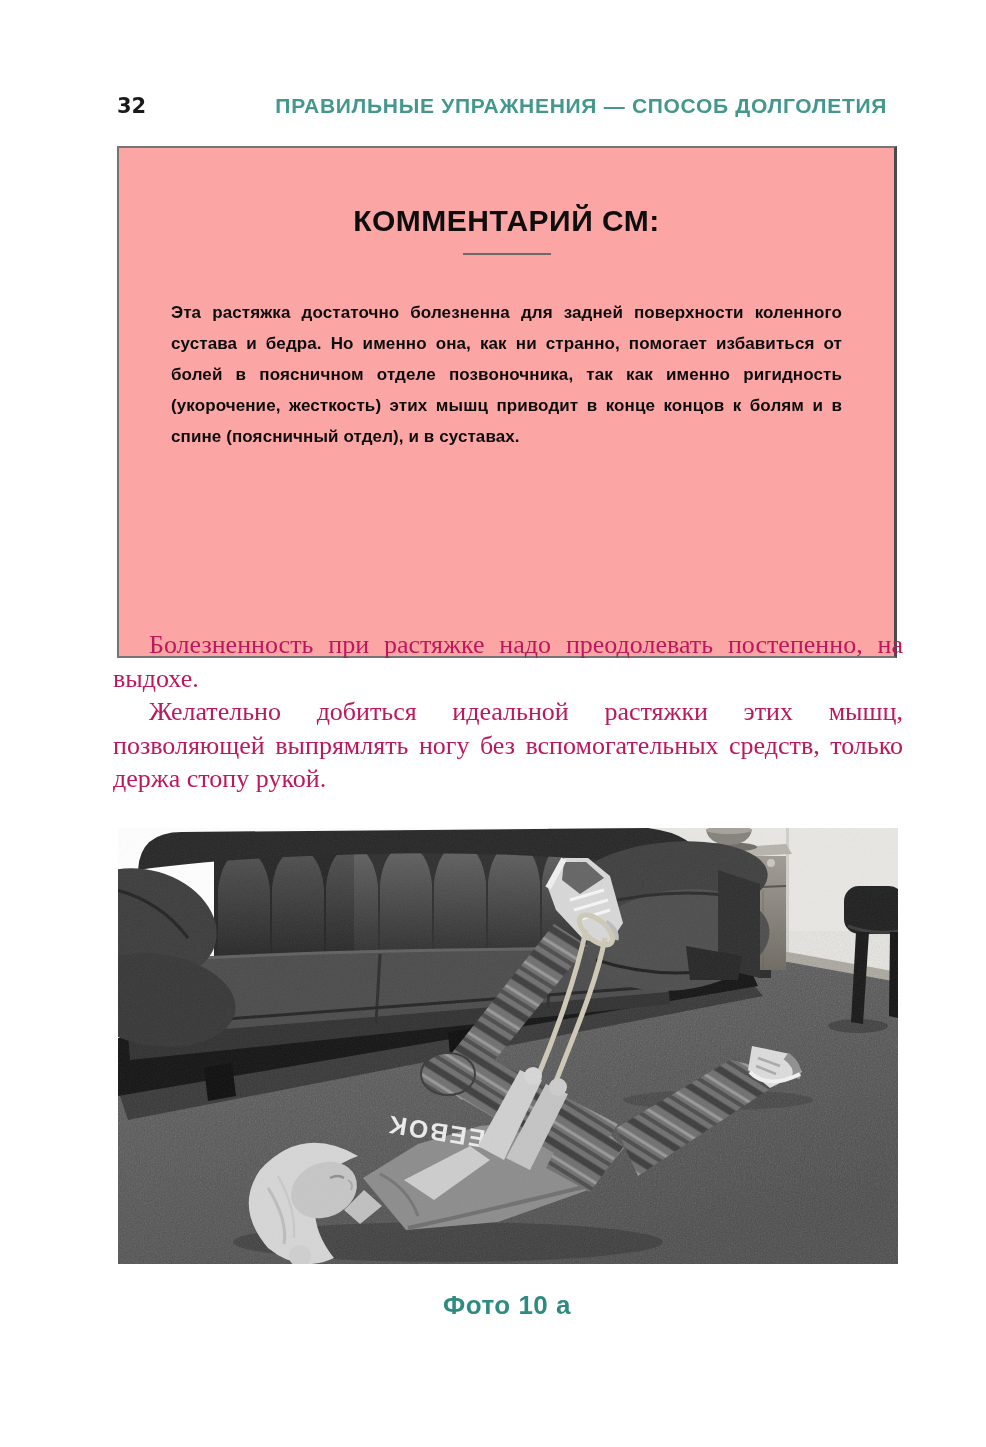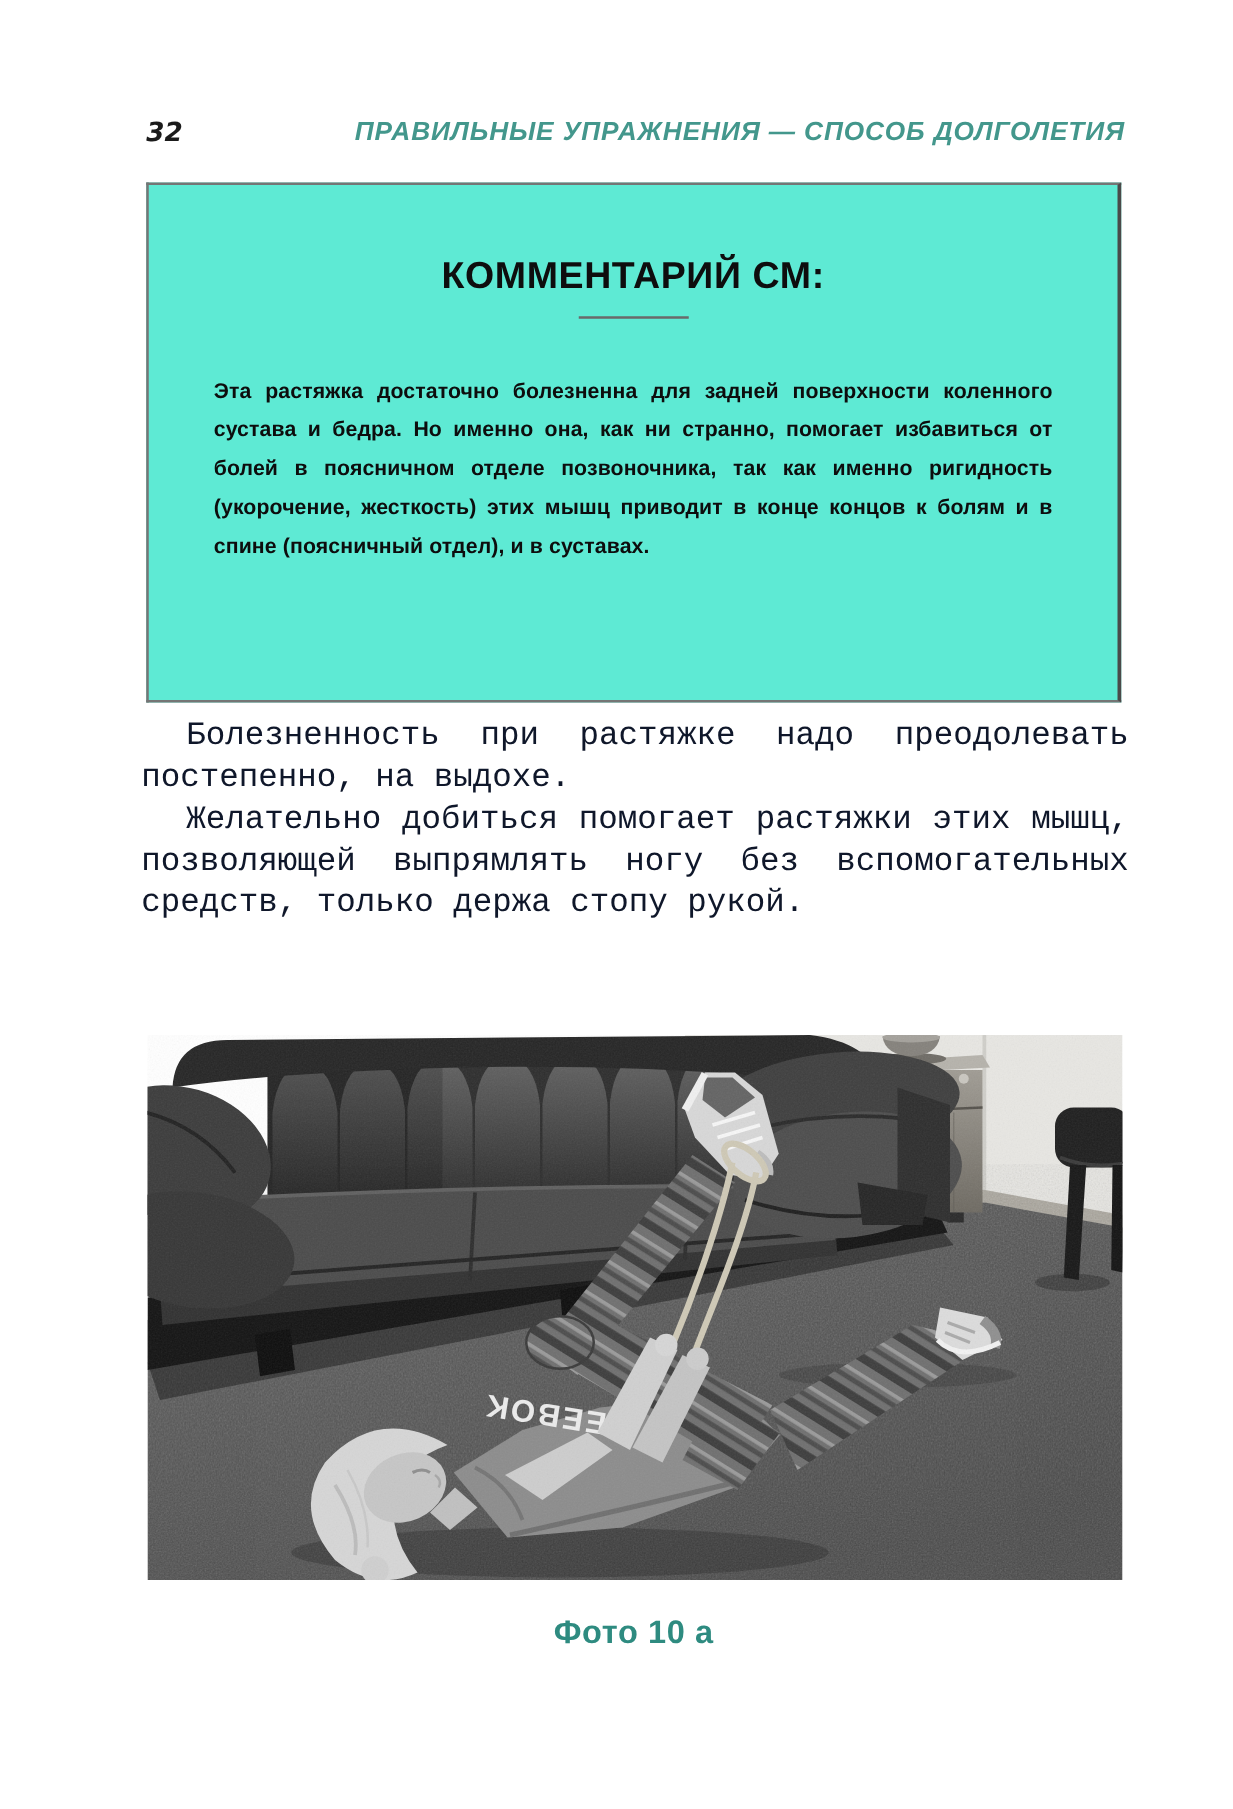--- a/index.html
+++ b/index.html
@@ -1,46 +1,46 @@
 <!DOCTYPE html>
 <html><head>
 <meta charset="utf-8">
 <style>
   html,body{margin:0;padding:0;}
   body{
     width:986px;height:1447px;position:relative;background:#ffffff;
     font-family:"Liberation Sans", sans-serif;color:#111;overflow:hidden;
   }
   .page-header{
-    position:absolute;left:117px;right:86px;top:94px;
-    display:flex;justify-content:space-between;align-items:flex-start;font-style:italic;
+    position:absolute;left:117px;right:99px;top:94px;
+    display:flex;justify-content:space-between;align-items:flex-start;
   }
   .page-number{font-weight:bold;font-size:21px;color:#1b1b1b;font-family:"DejaVu Sans",sans-serif;}
   .running-header{
     font-size:21px;font-weight:bold;letter-spacing:0.7px;color:#43978c;
     text-transform:uppercase;
   }
   .comment-box{
-    position:absolute;left:117px;top:146px;width:780px;height:416px;
+    position:absolute;left:117px;top:146px;width:780px;height:512px;
     box-sizing:border-box;border:2px solid #757575;border-right:3px solid #4a4a4a;
-    padding:56px 50px 0 50px;background:#5eead4;
+    padding:56px 50px 0 50px;background:#fca5a5;
   }
   .comment-title{
     margin:0;text-align:center;font-size:30px;font-weight:bold;
     letter-spacing:0.5px;color:#0e0e0e;
   }
   .comment-underline{width:88px;height:2px;background:#6a6a6a;margin:15px auto 0;}
   .comment-body{
     margin:42px 2px 0;font-size:17px;line-height:31px;font-weight:bold;
     text-align:justify;color:#0d0d0d;letter-spacing:0.1px;
   }
   .body-text{
-    position:absolute;left:113px;top:572px;width:790px;
-    font-family:Liberation Mono, monospace;font-size:26px;line-height:33.5px;
-    text-align:justify;color:#0f172a;
+    position:absolute;left:113px;top:628px;width:790px;
+    font-family:Liberation Serif, serif;font-size:26px;line-height:33.5px;
+    text-align:justify;color:#be185d;
   }
   .body-text p{margin:0;text-indent:36px;}
   .photo-figure{
     position:absolute;left:118px;top:828px;width:780px;height:436px;margin:0;
     line-height:0;
   }
   .photo-caption{
     position:absolute;left:117px;top:1290px;width:780px;text-align:center;
     font-size:26px;font-weight:bold;color:#2e8b80;letter-spacing:0.5px;
   }
@@ -54,21 +54,21 @@
 </div>
 
 <section class="comment-box">
   <h2 class="comment-title">КОММЕНТАРИЙ СМ:</h2>
   <div class="comment-underline"></div>
   <p class="comment-body">Эта растяжка достаточно болезненна для задней поверхности коленного сустава и бедра. Но именно она, как ни странно, помогает избавиться от болей в поясничном отделе позвоночника, так как именно ригидность (укорочение, жесткость) этих мышц приводит в конце концов к болям и в спине (поясничный отдел), и в суставах.</p>
 </section>
 
 <section class="body-text">
   <p>Болезненность при растяжке надо преодолевать постепенно, на выдохе.</p>
-  <p>Желательно добиться помогает растяжки этих мышц, позволяющей выпрямлять ногу без вспомогательных средств, только держа стопу рукой.</p>
+  <p>Желательно добиться идеальной растяжки этих мышц, позволяющей выпрямлять ногу без вспомогательных средств, только держа стопу рукой.</p>
 </section>
 
 <figure class="photo-figure">
   <svg width="780" height="436" viewBox="0 0 780 436" xmlns="http://www.w3.org/2000/svg">
     <defs>
       <linearGradient id="pleat" x1="0" y1="0" x2="0" y2="1">
         <stop offset="0" stop-color="#636363"></stop>
           <stop offset="0.55" stop-color="#474747"></stop>
           <stop offset="1" stop-color="#303030"></stop>
       </linearGradient>

